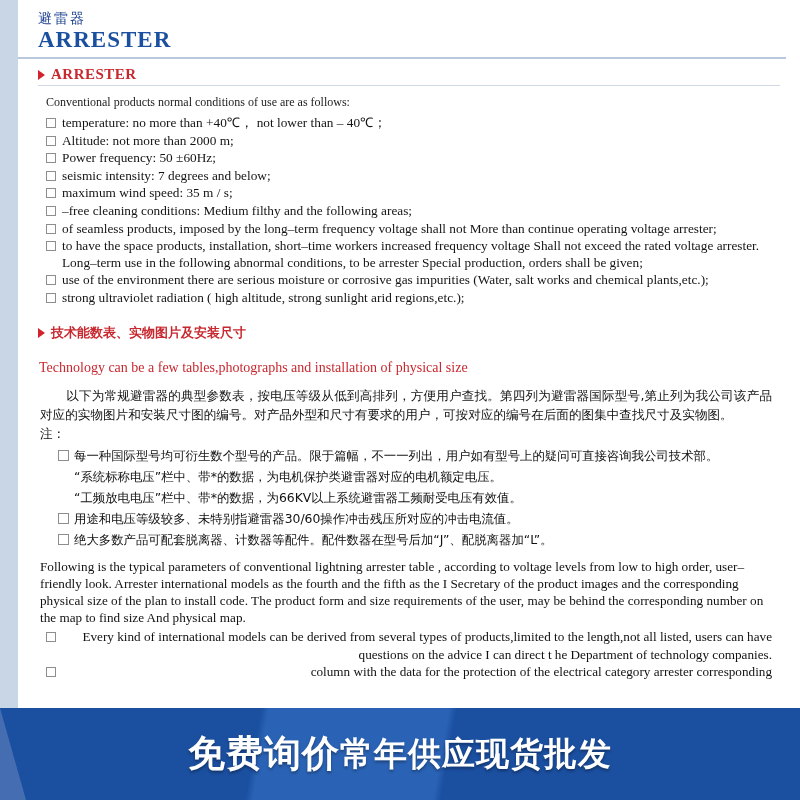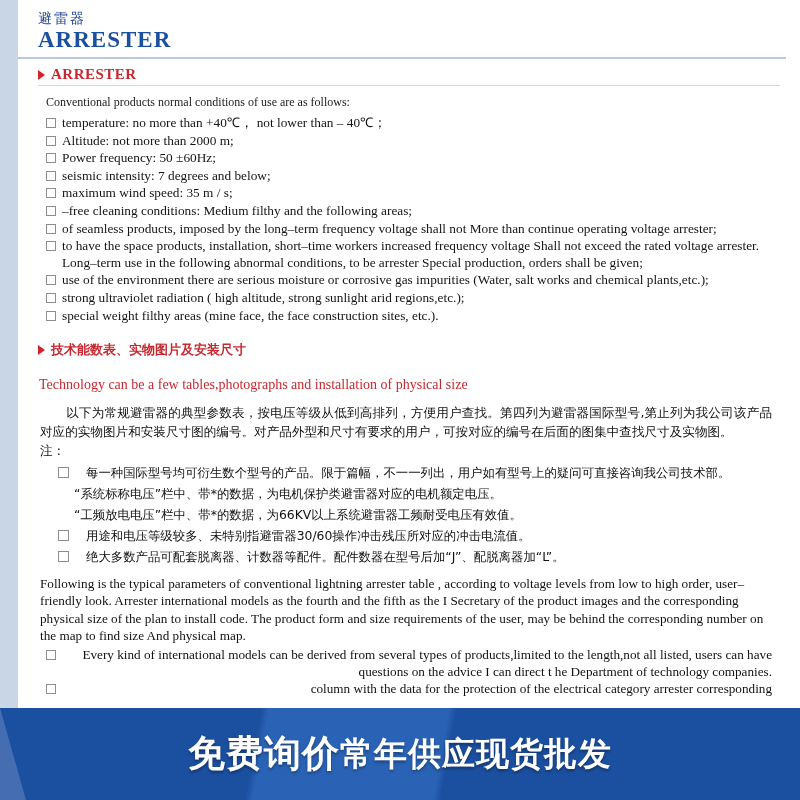--- a/index.html
+++ b/index.html
@@ -171,21 +171,21 @@
     list-style: none;
     margin: 2px 0 0 0;
     padding: 0 14px 0 40px;
   }
   ul.cn-list li {
     position: relative;
     font-family: "DejaVu Sans", sans-serif;
     font-size: 12.4px;
     color: #111;
     line-height: 21px;
-    padding-left: 28px;
+    padding-left: 16px;
   }
   ul.cn-list li .box {
     position: absolute;
     left: 0; top: 5px;
     width: 9px; height: 9px;
     border: 1px solid #8d8d8d;
     background: #fff;
   }
   ul.cn-list li.noboxind {
     padding-left: 16px;
@@ -296,21 +296,20 @@
         <li><span class="box"></span><span>temperature: no more  than +40℃， not lower than – 40℃；</span></li>
         <li><span class="box"></span><span>Altitude: not more than 2000 m;</span></li>
         <li><span class="box"></span><span>Power frequency: 50  ±60Hz;</span></li>
         <li><span class="box"></span><span>seismic intensity: 7  degrees  and below;</span></li>
         <li><span class="box"></span><span>maximum wind  speed: 35 m / s;</span></li>
         <li><span class="box"></span><span>–free cleaning conditions:  Medium filthy and the following areas;</span></li>
         <li><span class="box"></span><span>of seamless products, imposed  by the long–term  frequency voltage shall not More than continue operating voltage arrester;</span></li>
         <li><span class="box"></span><span>to have the space products, installation, short–time  workers increased frequency voltage Shall not exceed the rated voltage arrester. Long–term use in the following abnormal conditions, to be arrester Special production, orders shall be given;</span></li>
         <li><span class="box"></span><span>use of the environment there are serious moisture or  corrosive gas impurities (Water, salt works and chemical plants,etc.);</span></li>
         <li><span class="box"></span><span>strong ultraviolet radiation ( high altitude,  strong sunlight arid regions,etc.);</span></li>
-        <li><span class="box"></span><span>special weight filthy areas (mine face,  the face construction sites, etc.).</span></li>
       </ul>
     </div>
 
     <div class="tech-head">
       <div class="row1">
         <span class="tri"></span>
         <span class="cn">技术能数表、实物图片及安装尺寸</span>
       </div>
       <div class="en">Technology can be a few tables,photographs and installation of physical size</div>
     </div>

